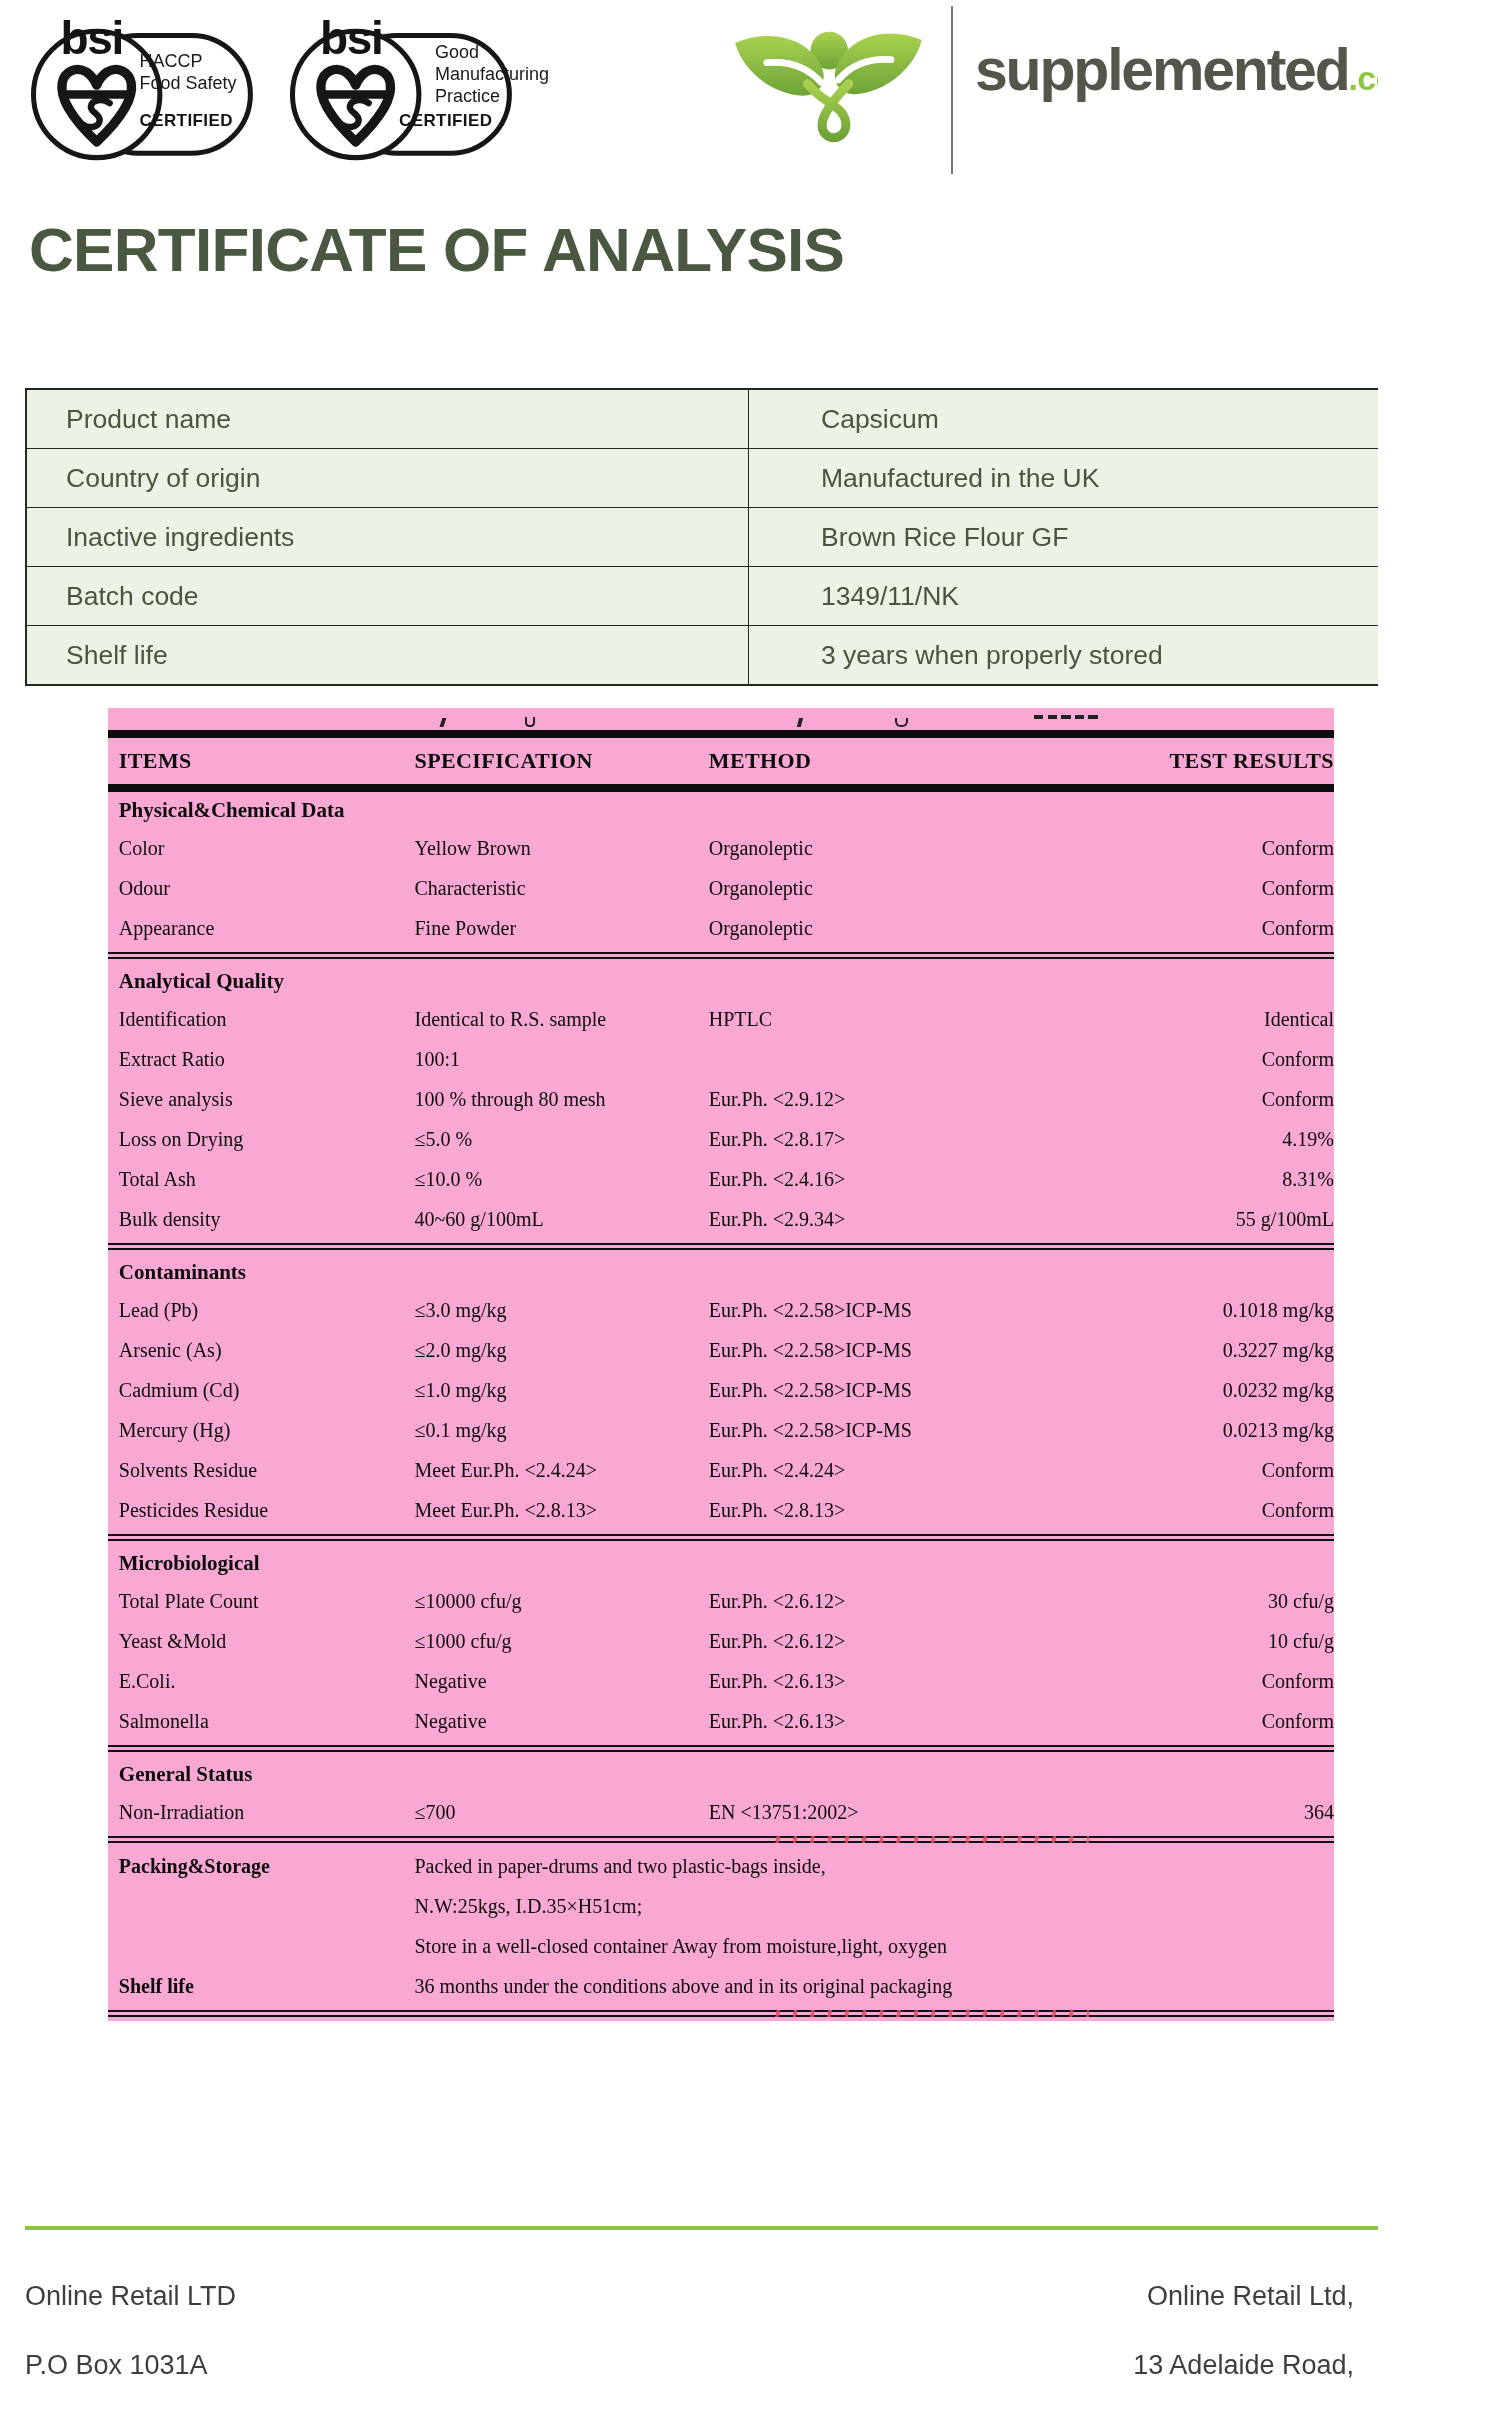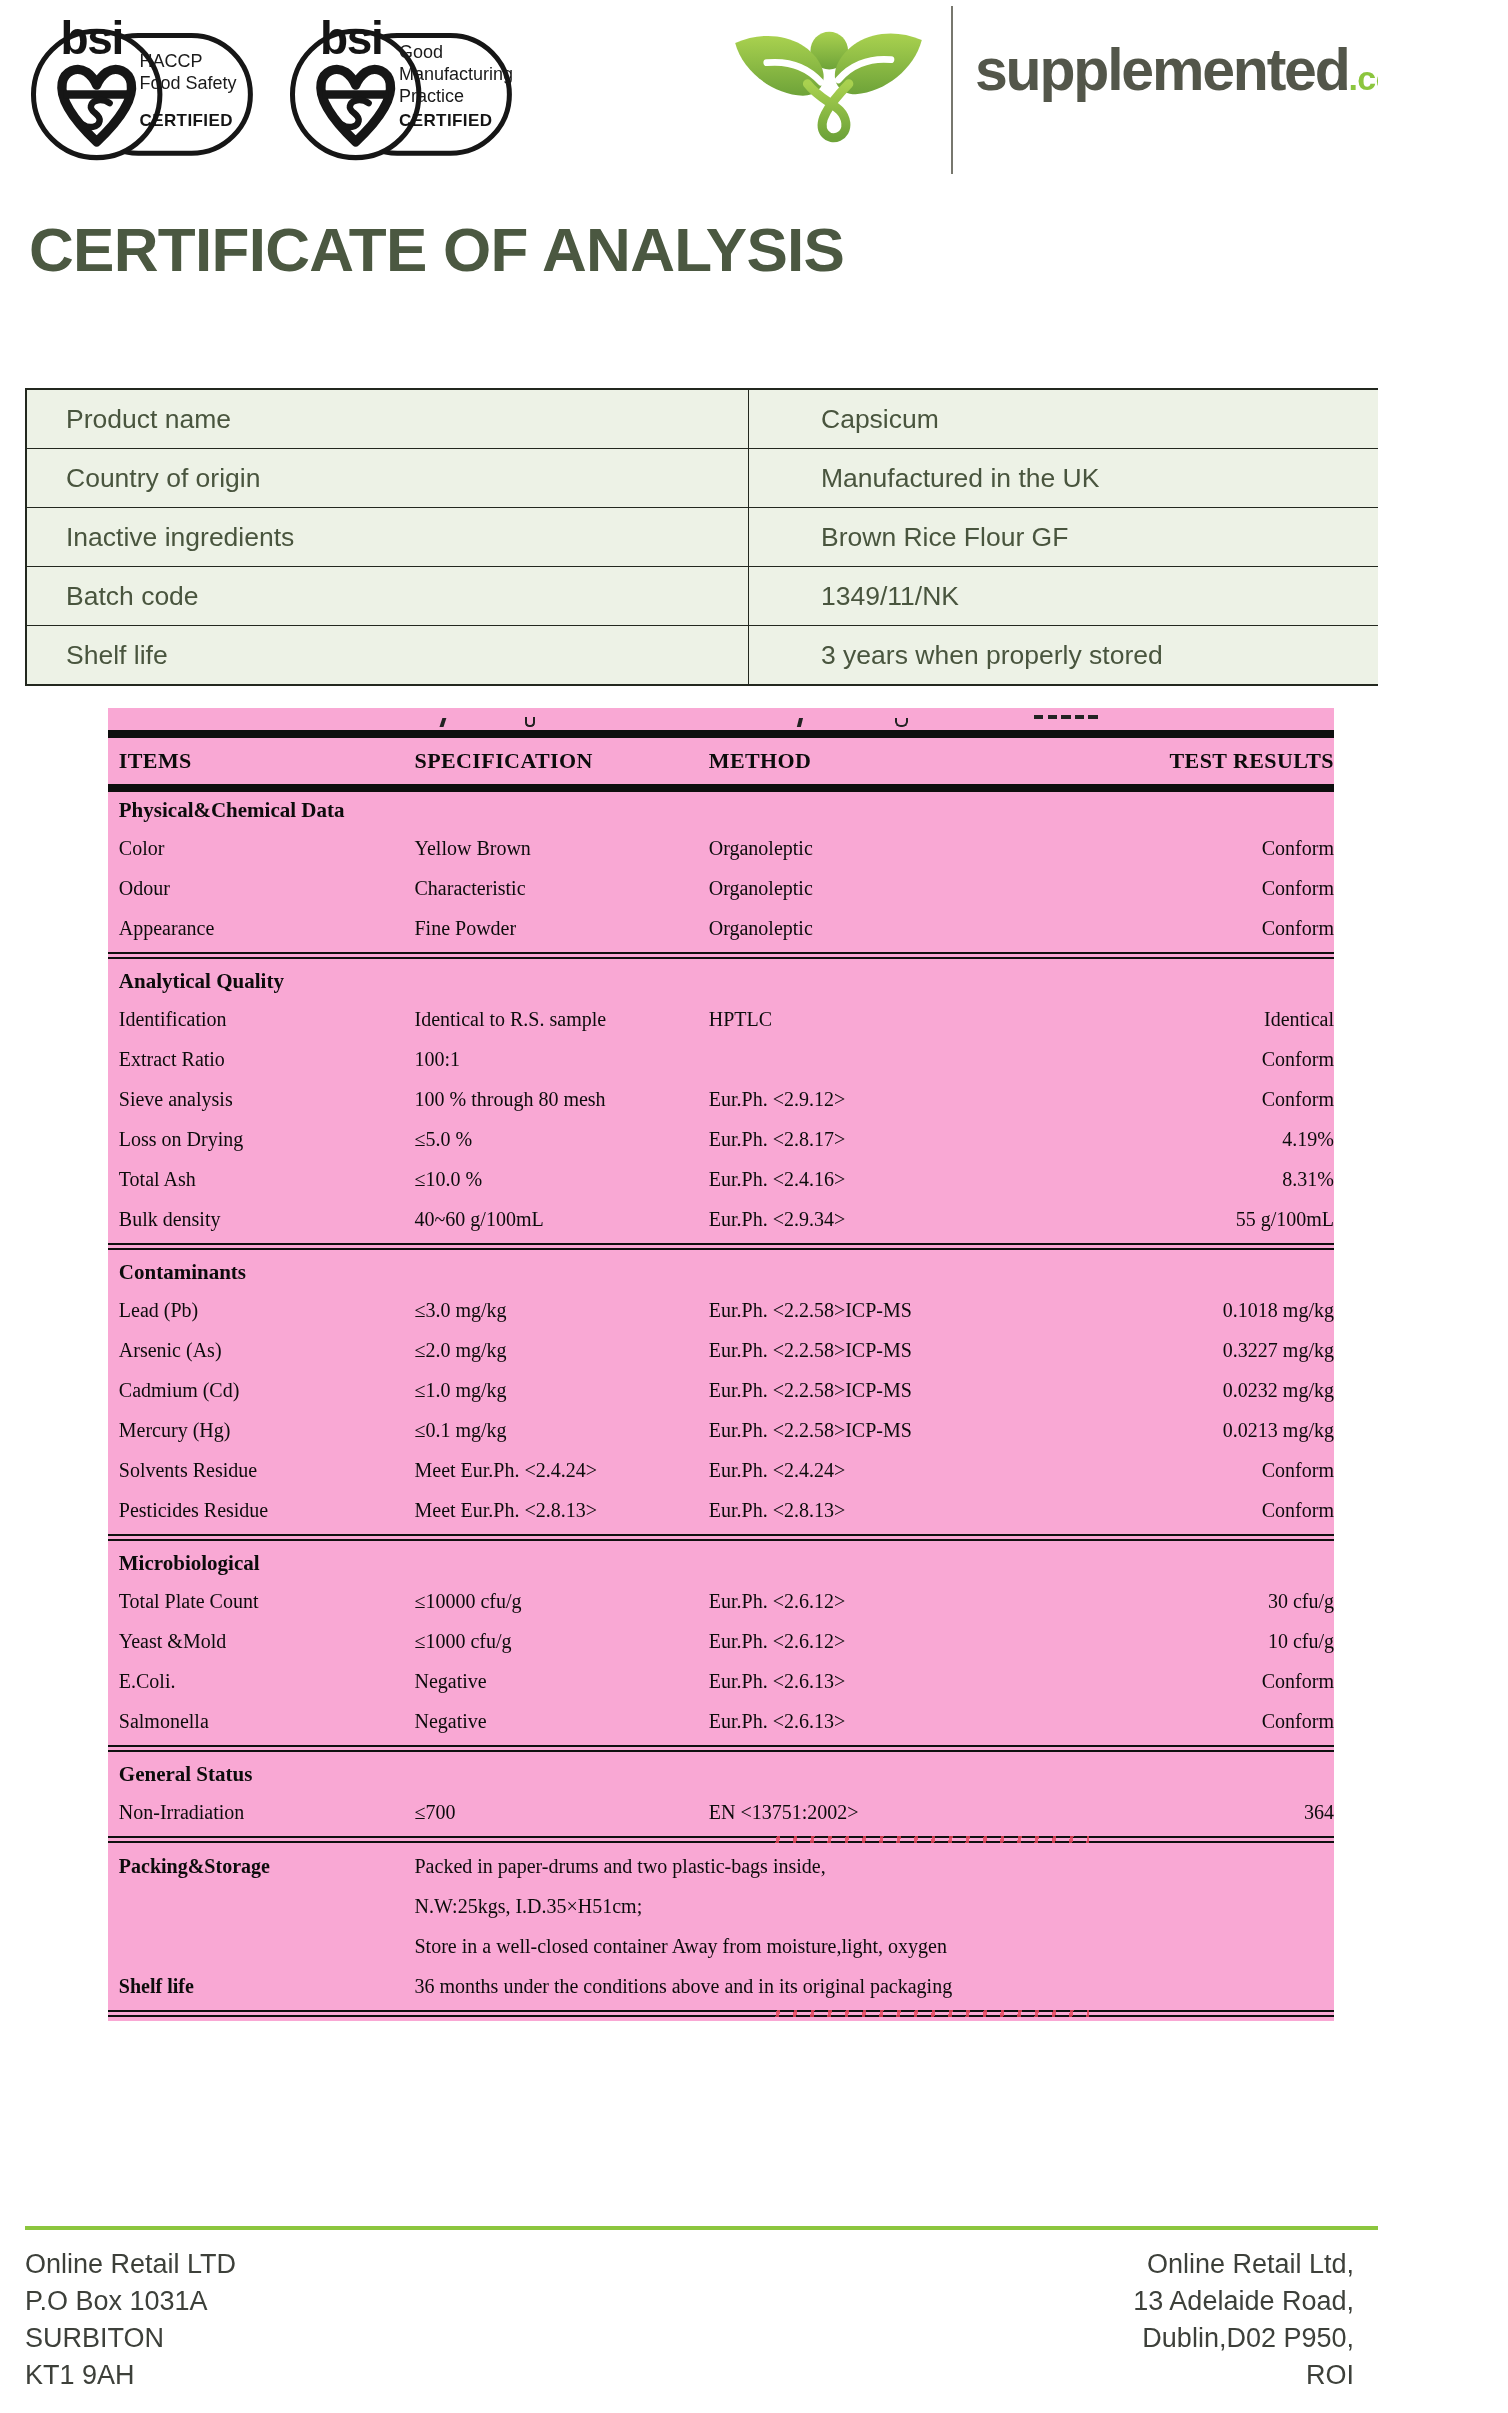--- a/index.html
+++ b/index.html
@@ -56,21 +56,21 @@
   .coa-rule.red::after{content:"";position:absolute;left:54%;top:-2.2px;height:7.2px;width:26%;
       background:repeating-linear-gradient(100deg,transparent 0 6.5px,rgba(232,73,94,.85) 6.5px 10px,transparent 10px 17px);}
   .coa-row .bold{font-weight:700;}
   .coa-row .span-rest{grid-column:2 / 5;padding-right:7.2px;}
 
   
   .footer-rule{position:absolute;left:25px;top:2226px;width:1459px;height:3.6px;background:#8cc63e;}
   .footer-left,.footer-right{position:absolute;top:2246px;font-size:27px;line-height:37px;color:#3d403a;}
   .footer-left{left:25px;}
   .footer-right{right:24px;text-align:right;}
-  .footer-left div,.footer-right div{white-space:nowrap;}
+  .footer-left div,.footer-right div{white-space:nowrap;margin-top:32px;}
 </style>
 </head>
 <body>
 
 <div class="page">
 
   <div class="badge" style="left:21.5px;top:14.3px;">
     <svg viewBox="0 0 330 220">
       <rect x="80" y="30" width="238" height="164" rx="82" fill="none" stroke="#161616" stroke-width="7"></rect>
       <circle cx="104" cy="112" r="88" fill="#ffffff" stroke="#161616" stroke-width="7"></circle>
@@ -88,21 +88,21 @@
 
   <div class="badge" style="left:281px;top:14.3px;">
     <svg viewBox="0 0 330 220">
       <rect x="80" y="30" width="238" height="164" rx="82" fill="none" stroke="#161616" stroke-width="7"></rect>
       <circle cx="104" cy="112" r="88" fill="#ffffff" stroke="#161616" stroke-width="7"></circle>
       <path d="M104 178 C72 148 52 118 56 96 C59 80 76 72 90 81 C97 86 101 92 104 99 C107 92 111 86 118 81 C132 72 149 80 152 96 C156 118 136 148 104 178 Z" fill="none" stroke="#161616" stroke-width="13" stroke-linejoin="round"></path>
       <line x1="58" y1="112" x2="150" y2="112" stroke="#161616" stroke-width="12"></line>
       <path d="M122 124 C112 117 98 119 96 128 C94 137 110 139 108 149 C106 158 93 160 85 154" fill="none" stroke="#161616" stroke-width="9" stroke-linecap="round"></path>
     </svg>
     <span class="bsi-mark">bsi</span>
-    <div class="badge-lines" style="top:27px;">
+    <div class="badge-lines" style="top:27px;margin-left:36px;">
       <div>Good</div>
       <div>Manufacturing</div>
       <div>Practice</div>
     </div>
     <span class="badge-cert">CERTIFIED</span>
   </div>
 
   <svg class="brand-leaf" viewBox="0 0 260 190">
     <defs>
       <linearGradient id="lg" x1="0" y1="0" x2="0" y2="1">

